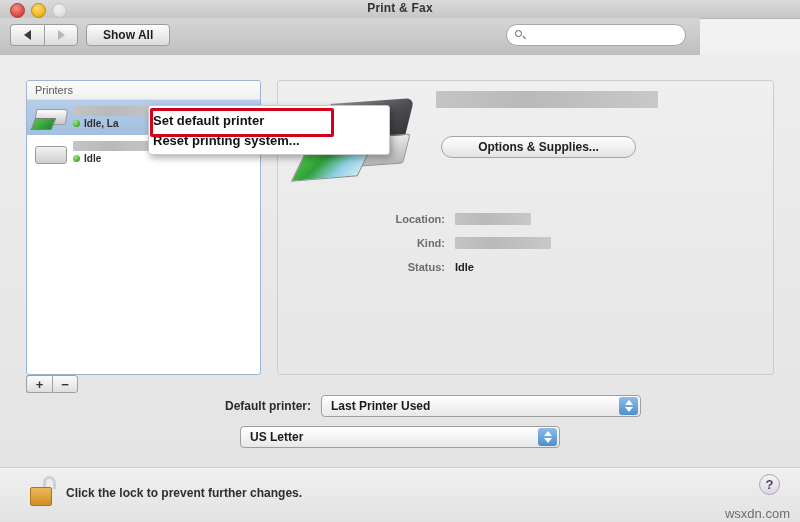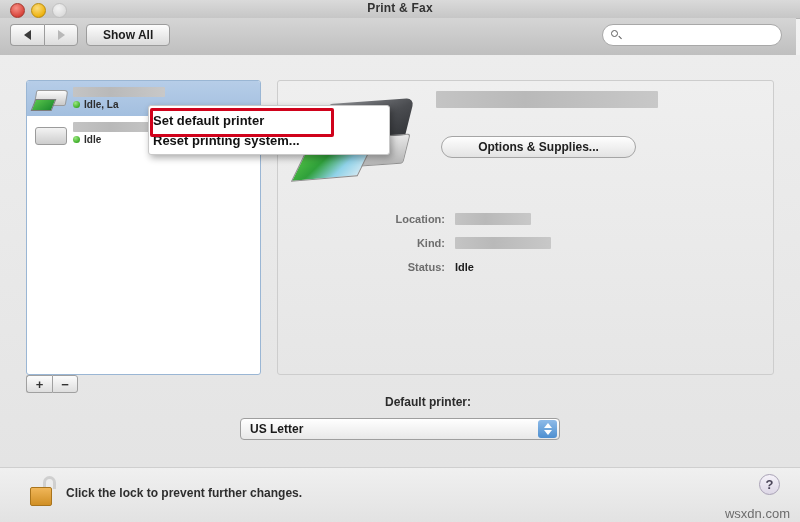--- a/index.html
+++ b/index.html
@@ -43,23 +43,24 @@
     font-size: 12px;
     font-weight: bold;
     color: #333;
     letter-spacing: 0.2px;
   }
 
   
   .toolbar {
     position: absolute;
     left: 0; top: 18px;
-    width: 796px; height: 37px;
+    width: 672px; height: 37px;
     background: linear-gradient(#d5d5d5, #bfbfbf);
     border-bottom: 1px solid #a9a9a9;
+    padding-left: 28px;
   }
   .navgroup {
     position: absolute;
     left: 10px; top: 6px;
     display: flex;
     height: 22px;
   }
   .navbtn {
     width: 34px; height: 22px;
     background: linear-gradient(#fdfdfd, #dcdcdc);
@@ -508,20 +509,21 @@
     <div class="showall">Show All</div>
     <div class="searchfield">
       <span class="search-icon"></span>
       <input class="search-input" type="text" placeholder="" style="">
     </div>
   </div>
 
   <div class="content">
 
     <div class="printer-list">
+      <div class="list-header">Printers</div>
 
       <div class="printer-row selected">
         <div class="printer-thumb">
           <div class="body"></div>
             <div class="paper"></div>
         </div>
         <div class="printer-meta">
           <span class="redact row-name"></span>
           <span class="status-line">
             <span class="status-dot"></span>
@@ -574,20 +576,27 @@
         <div class="info-row">
           <span class="info-label">Status:</span>
           <span class="info-value">Idle</span>
         </div>
       </div>
     </div>
 
     <div class="form-rows">
       <div class="form-row">
         <span class="form-label">Default printer:</span>
+        <div class="popup">
+          <span class="popup-value">Last Printer Used</span>
+          <span class="stepper">
+            <span class="up"></span>
+              <span class="down"></span>
+          </span>
+        </div>
       </div>
       <div class="form-row">
         <div class="popup">
           <span class="popup-value">US Letter</span>
           <span class="stepper">
             <span class="up"></span>
               <span class="down"></span>
           </span>
         </div>
       </div>

